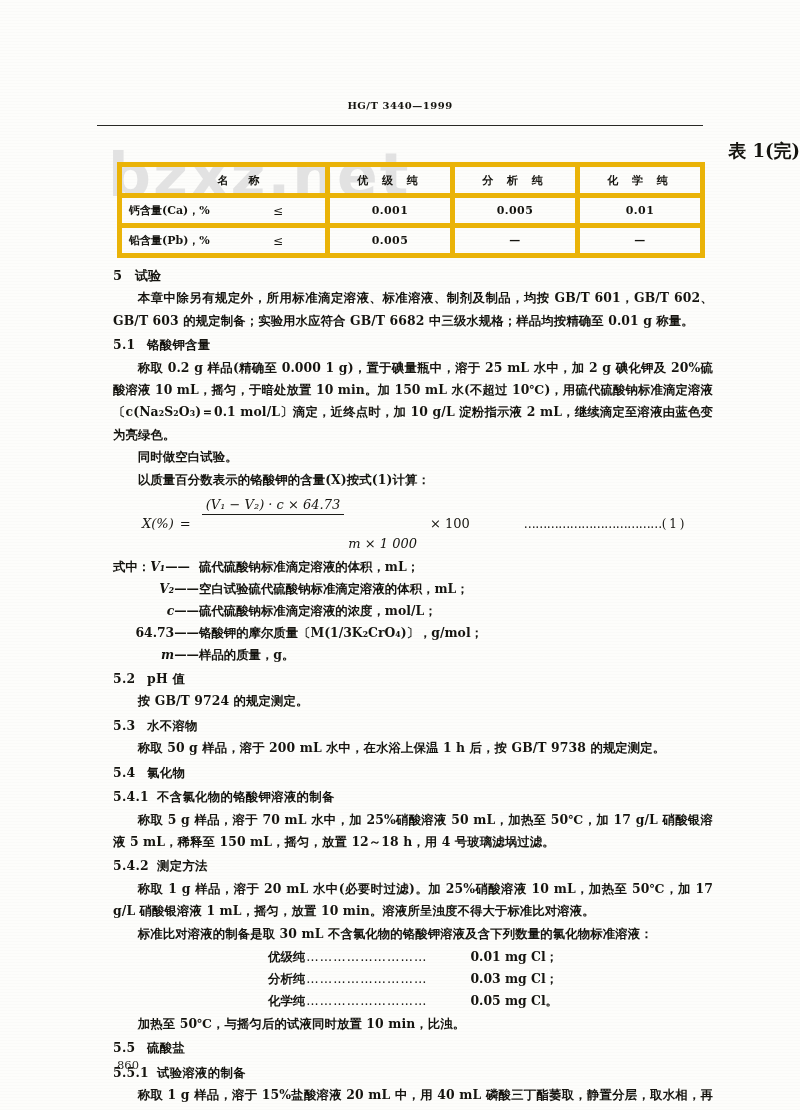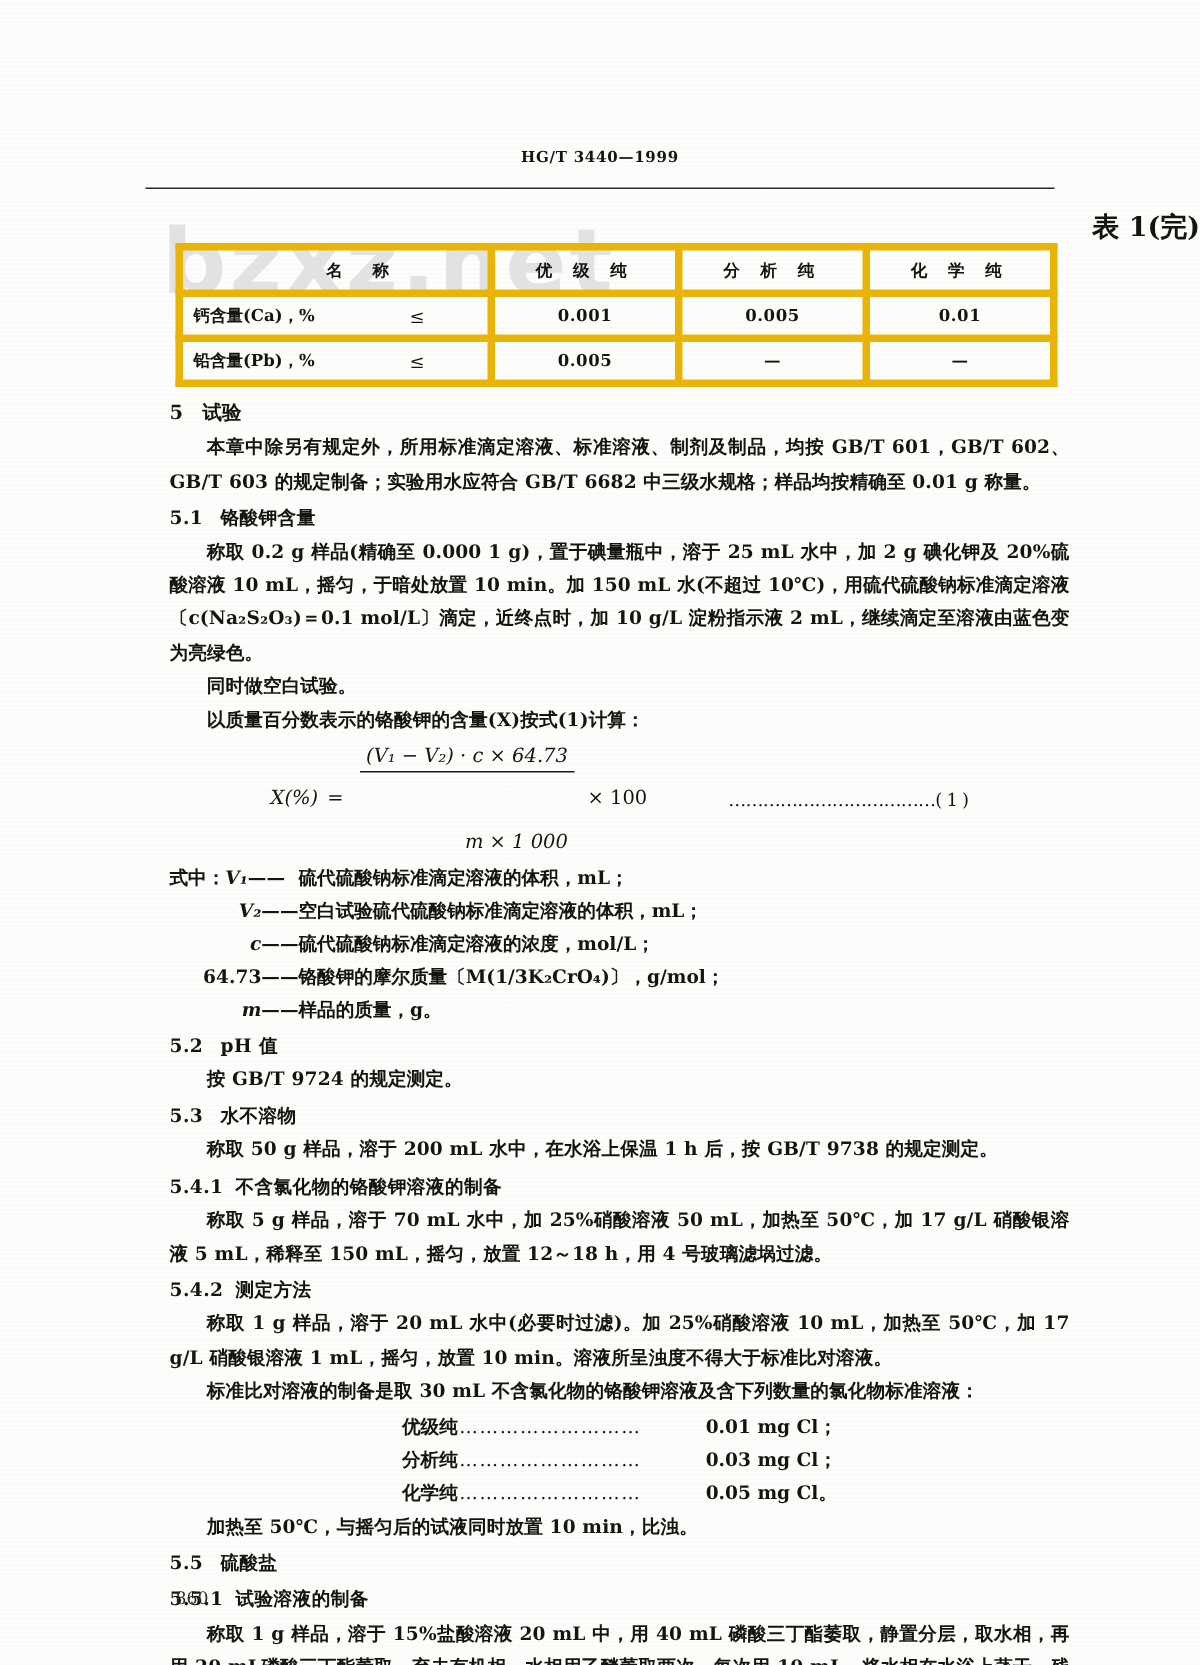--- a/index.html
+++ b/index.html
@@ -183,22 +183,22 @@
     font-family: "DejaVu Serif", "Liberation Serif", serif;
   }
   .formula {
     display: inline-flex;
     align-items: center;
     font-size: 13px;
     white-space: nowrap;
   }
   .frac {
     display: inline-flex;
-    flex-direction: column;
-    align-items: flex-end;
+    flex-direction: row;
+    align-items: flex-start;
     margin: 0 5px;
     vertical-align: middle;
   }
   .frac .top {
     border-bottom: 1.3px solid #1c1c18;
     padding: 0 4px 1px 4px;
     line-height: 16px;
   }
   .frac .bot {
     padding: 1px 4px 0 4px;
@@ -371,20 +371,23 @@
     <div class="clause">
       <span class="num">5.2</span><span>pH 值</span>
     </div>
     <p class="para">按 GB/T 9724 的规定测定。</p>
 
     <div class="clause">
       <span class="num">5.3</span><span>水不溶物</span>
     </div>
     <p class="para">称取 50 g 样品，溶于 200 mL 水中，在水浴上保温 1 h 后，按 GB/T 9738 的规定测定。</p>
 
+    <div class="clause">
+      <span class="num">5.4</span><span>氯化物</span>
+    </div>
 
     <div class="clause">
       <span class="num wide">5.4.1</span><span>不含氯化物的铬酸钾溶液的制备</span>
     </div>
     <p class="para">称取 5 g 样品，溶于 70 mL 水中，加 25%硝酸溶液 50 mL，加热至 50℃，加 17 g/L 硝酸银溶液 5 mL，稀释至 150 mL，摇匀，放置 12～18 h，用 4 号玻璃滤埚过滤。</p>
 
     <div class="clause">
       <span class="num wide">5.4.2</span><span>测定方法</span>
     </div>
     <p class="para">称取 1 g 样品，溶于 20 mL 水中(必要时过滤)。加 25%硝酸溶液 10 mL，加热至 50℃，加 17 g/L 硝酸银溶液 1 mL，摇匀，放置 10 min。溶液所呈浊度不得大于标准比对溶液。</p>

